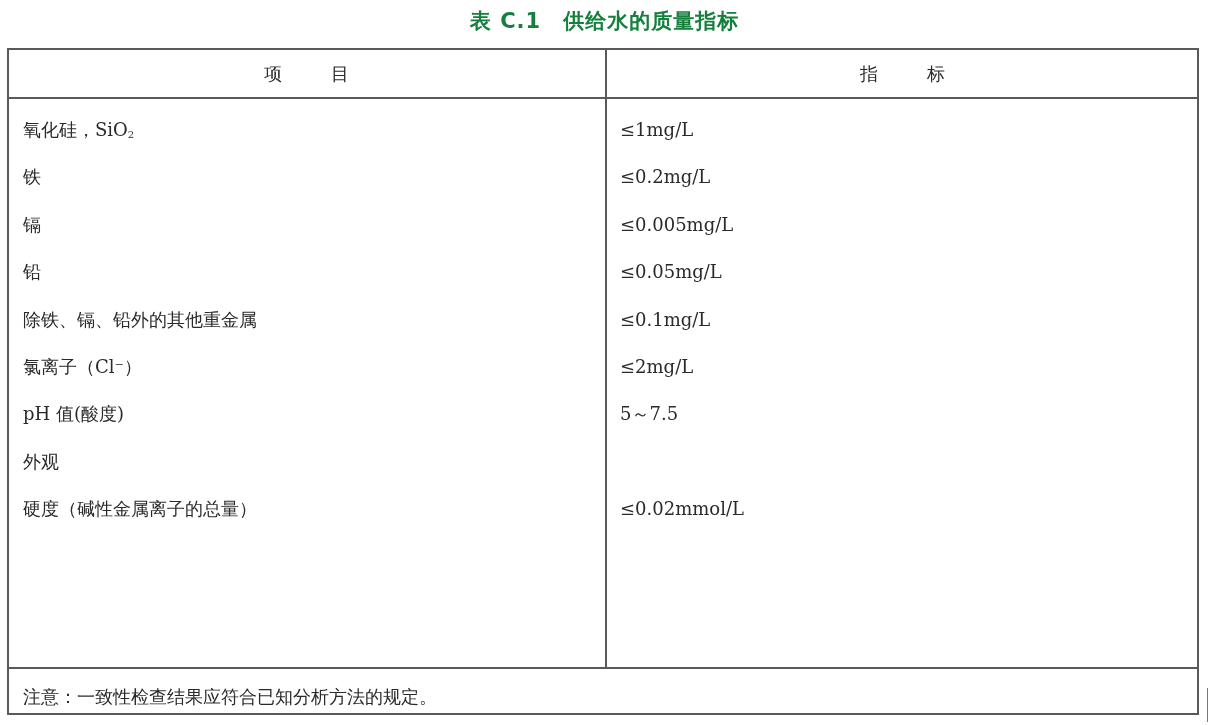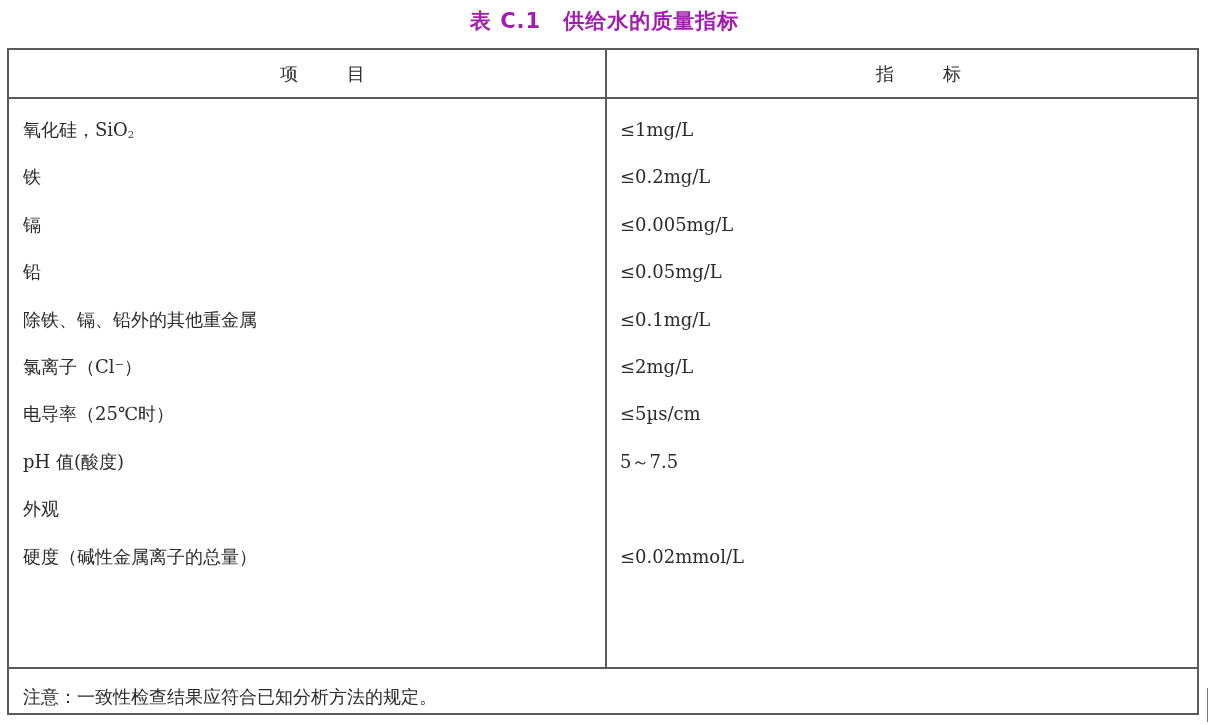--- a/index.html
+++ b/index.html
@@ -4,35 +4,35 @@
 <style>
   html, body { margin: 0; padding: 0; background: #ffffff; }
   body {
     width: 1209px; height: 725px; position: relative; overflow: hidden;
     font-family: "DejaVu Serif", "Liberation Serif", serif;
     color: #2a2a2a;
   }
   .title {
     position: absolute; left: 0; top: 4px; width: 1209px; height: 34px;
     text-align: center; font-family: "DejaVu Sans", "Liberation Sans", sans-serif;
-    font-size: 21px; font-weight: bold; color: #a21caf; line-height: 34px;
+    font-size: 21px; font-weight: bold; color: #15803d; line-height: 34px;
     letter-spacing: 1px;
   }
   .title .gap { display: inline-block; width: 22px; }
   .tbl {
     position: absolute; left: 7px; top: 48px; width: 1192px; height: 667px;
     border: 2px solid #5a5a5a; box-sizing: border-box;
   }
   .hdr {
     position: absolute; left: 0; top: 0; width: 100%; height: 49px;
     border-bottom: 2px solid #5a5a5a; box-sizing: border-box;
   }
   .hdr .c {
     position: absolute; top: 0; height: 47px; line-height: 47px;
-    text-align: center; font-size: 18px; letter-spacing: 1px; margin-left: 16px;
+    text-align: center; font-size: 18px; letter-spacing: 1px;
   }
   .hdr .c1 { left: 0; width: 596px; }
   .hdr .c2 { left: 598px; width: 592px; }
   .hdr .c .sp { display: inline-block; width: 48px; }
   .vdiv {
     position: absolute; left: 596px; top: 0; width: 2px; height: 618px;
     background: #5a5a5a;
   }
   .rows { position: absolute; left: 0; top: 49px; width: 100%; }
   .row { position: relative; height: 47.4px; }
@@ -92,24 +92,20 @@
     </div>
     <div class="row">
       <span class="cell k">除铁、镉、铅外的其他重金属</span>
       <span class="cell v">≤0.1mg/L</span>
     </div>
     <div class="row">
       <span class="cell k">氯离子（Cl⁻）</span>
       <span class="cell v">≤2mg/L</span>
     </div>
     <div class="row">
-      <span class="cell k">电导率（25℃时）</span>
-      <span class="cell v">≤5µs/cm</span>
-    </div>
-    <div class="row">
       <span class="cell k">pH 值(酸度)</span>
       <span class="cell v">5～7.5</span>
     </div>
     <div class="row">
       <span class="cell k">外观</span>
     </div>
     <div class="row">
       <span class="cell k">硬度（碱性金属离子的总量）</span>
       <span class="cell v">≤0.02mmol/L</span>
     </div>

